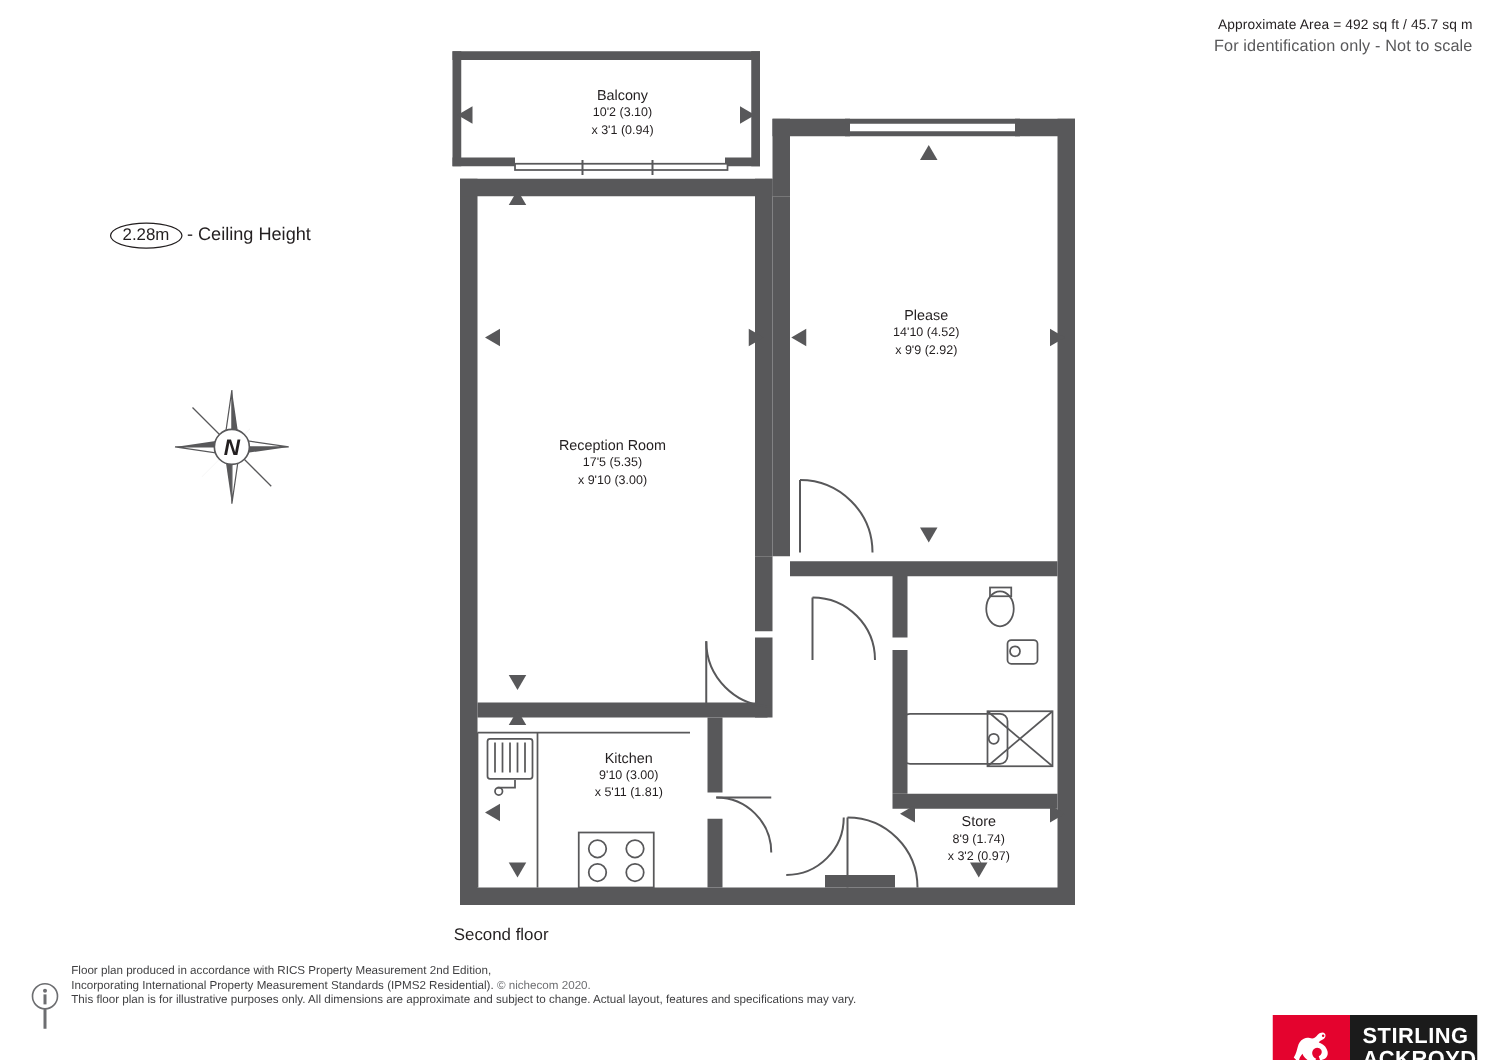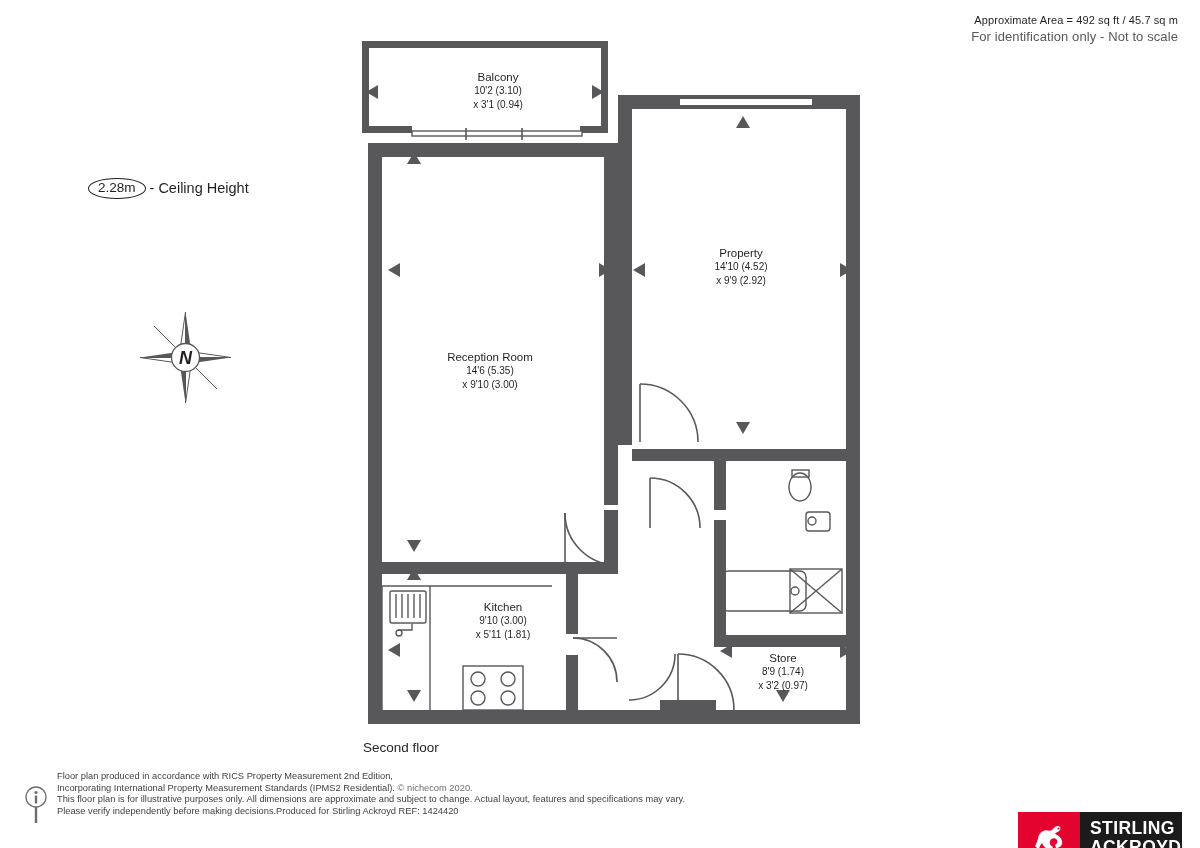--- a/index.html
+++ b/index.html
@@ -326,28 +326,28 @@
     </g>
   </svg>
 
   <div class="room-label" style="left:498px; top:70px;">
     <div class="name">Balcony</div>
     <div class="dim">10'2 (3.10)</div>
     <div class="dim">x 3'1 (0.94)</div>
   </div>
 
   <div class="room-label" style="left:741px; top:246px;">
-    <div class="name">Property</div>
+    <div class="name">Please</div>
     <div class="dim">14'10 (4.52)</div>
     <div class="dim">x 9'9 (2.92)</div>
   </div>
 
   <div class="room-label" style="left:490px; top:325px;margin-top:25px;">
     <div class="name">Reception Room</div>
-    <div class="dim">14'6 (5.35)</div>
+    <div class="dim">17'5 (5.35)</div>
     <div class="dim">x 9'10 (3.00)</div>
   </div>
 
   <div class="room-label" style="left:503px; top:600px;">
     <div class="name">Kitchen</div>
     <div class="dim">9'10 (3.00)</div>
     <div class="dim">x 5'11 (1.81)</div>
   </div>
 
   <div class="room-label" style="left:783px; top:651px;">
@@ -367,21 +367,20 @@
     </svg>
   </div>
 
   <div class="footer-note">
     <div>Floor plan produced in accordance with RICS Property Measurement 2nd Edition,</div>
     <div>
       <span>Incorporating International Property Measurement Standards (IPMS2 Residential).</span>
       <span class="niche">© nichecom 2020.</span>
     </div>
     <div>This floor plan is for illustrative purposes only. All dimensions are approximate and subject to change. Actual layout, features and specifications may vary.</div>
-    <div>Please verify independently before making decisions.Produced for Stirling Ackroyd   REF: 1424420</div>
   </div>
 
   <div class="brand">
     <div class="brand-red">
       <svg viewBox="0 0 40 40" width="40" height="40">
         <path d="M6 28 C10 22 8 16 14 13 C18 11 20 14 23 12 C25 10.5 26 8 29 8
                  C31 8 32 10 31 12 C30 14 27 14 26 16 C29 17 32 19 33 23
                  C34 27 31 30 27 30 L26 27 C28 26 29 24 28 22
                  C26 19 22 20 21 23 C20 26 22 28 24 29 L22 32
                  C17 31 14 28 13 25 C11 27 10 30 10 32 Z" fill="#ffffff"></path>

